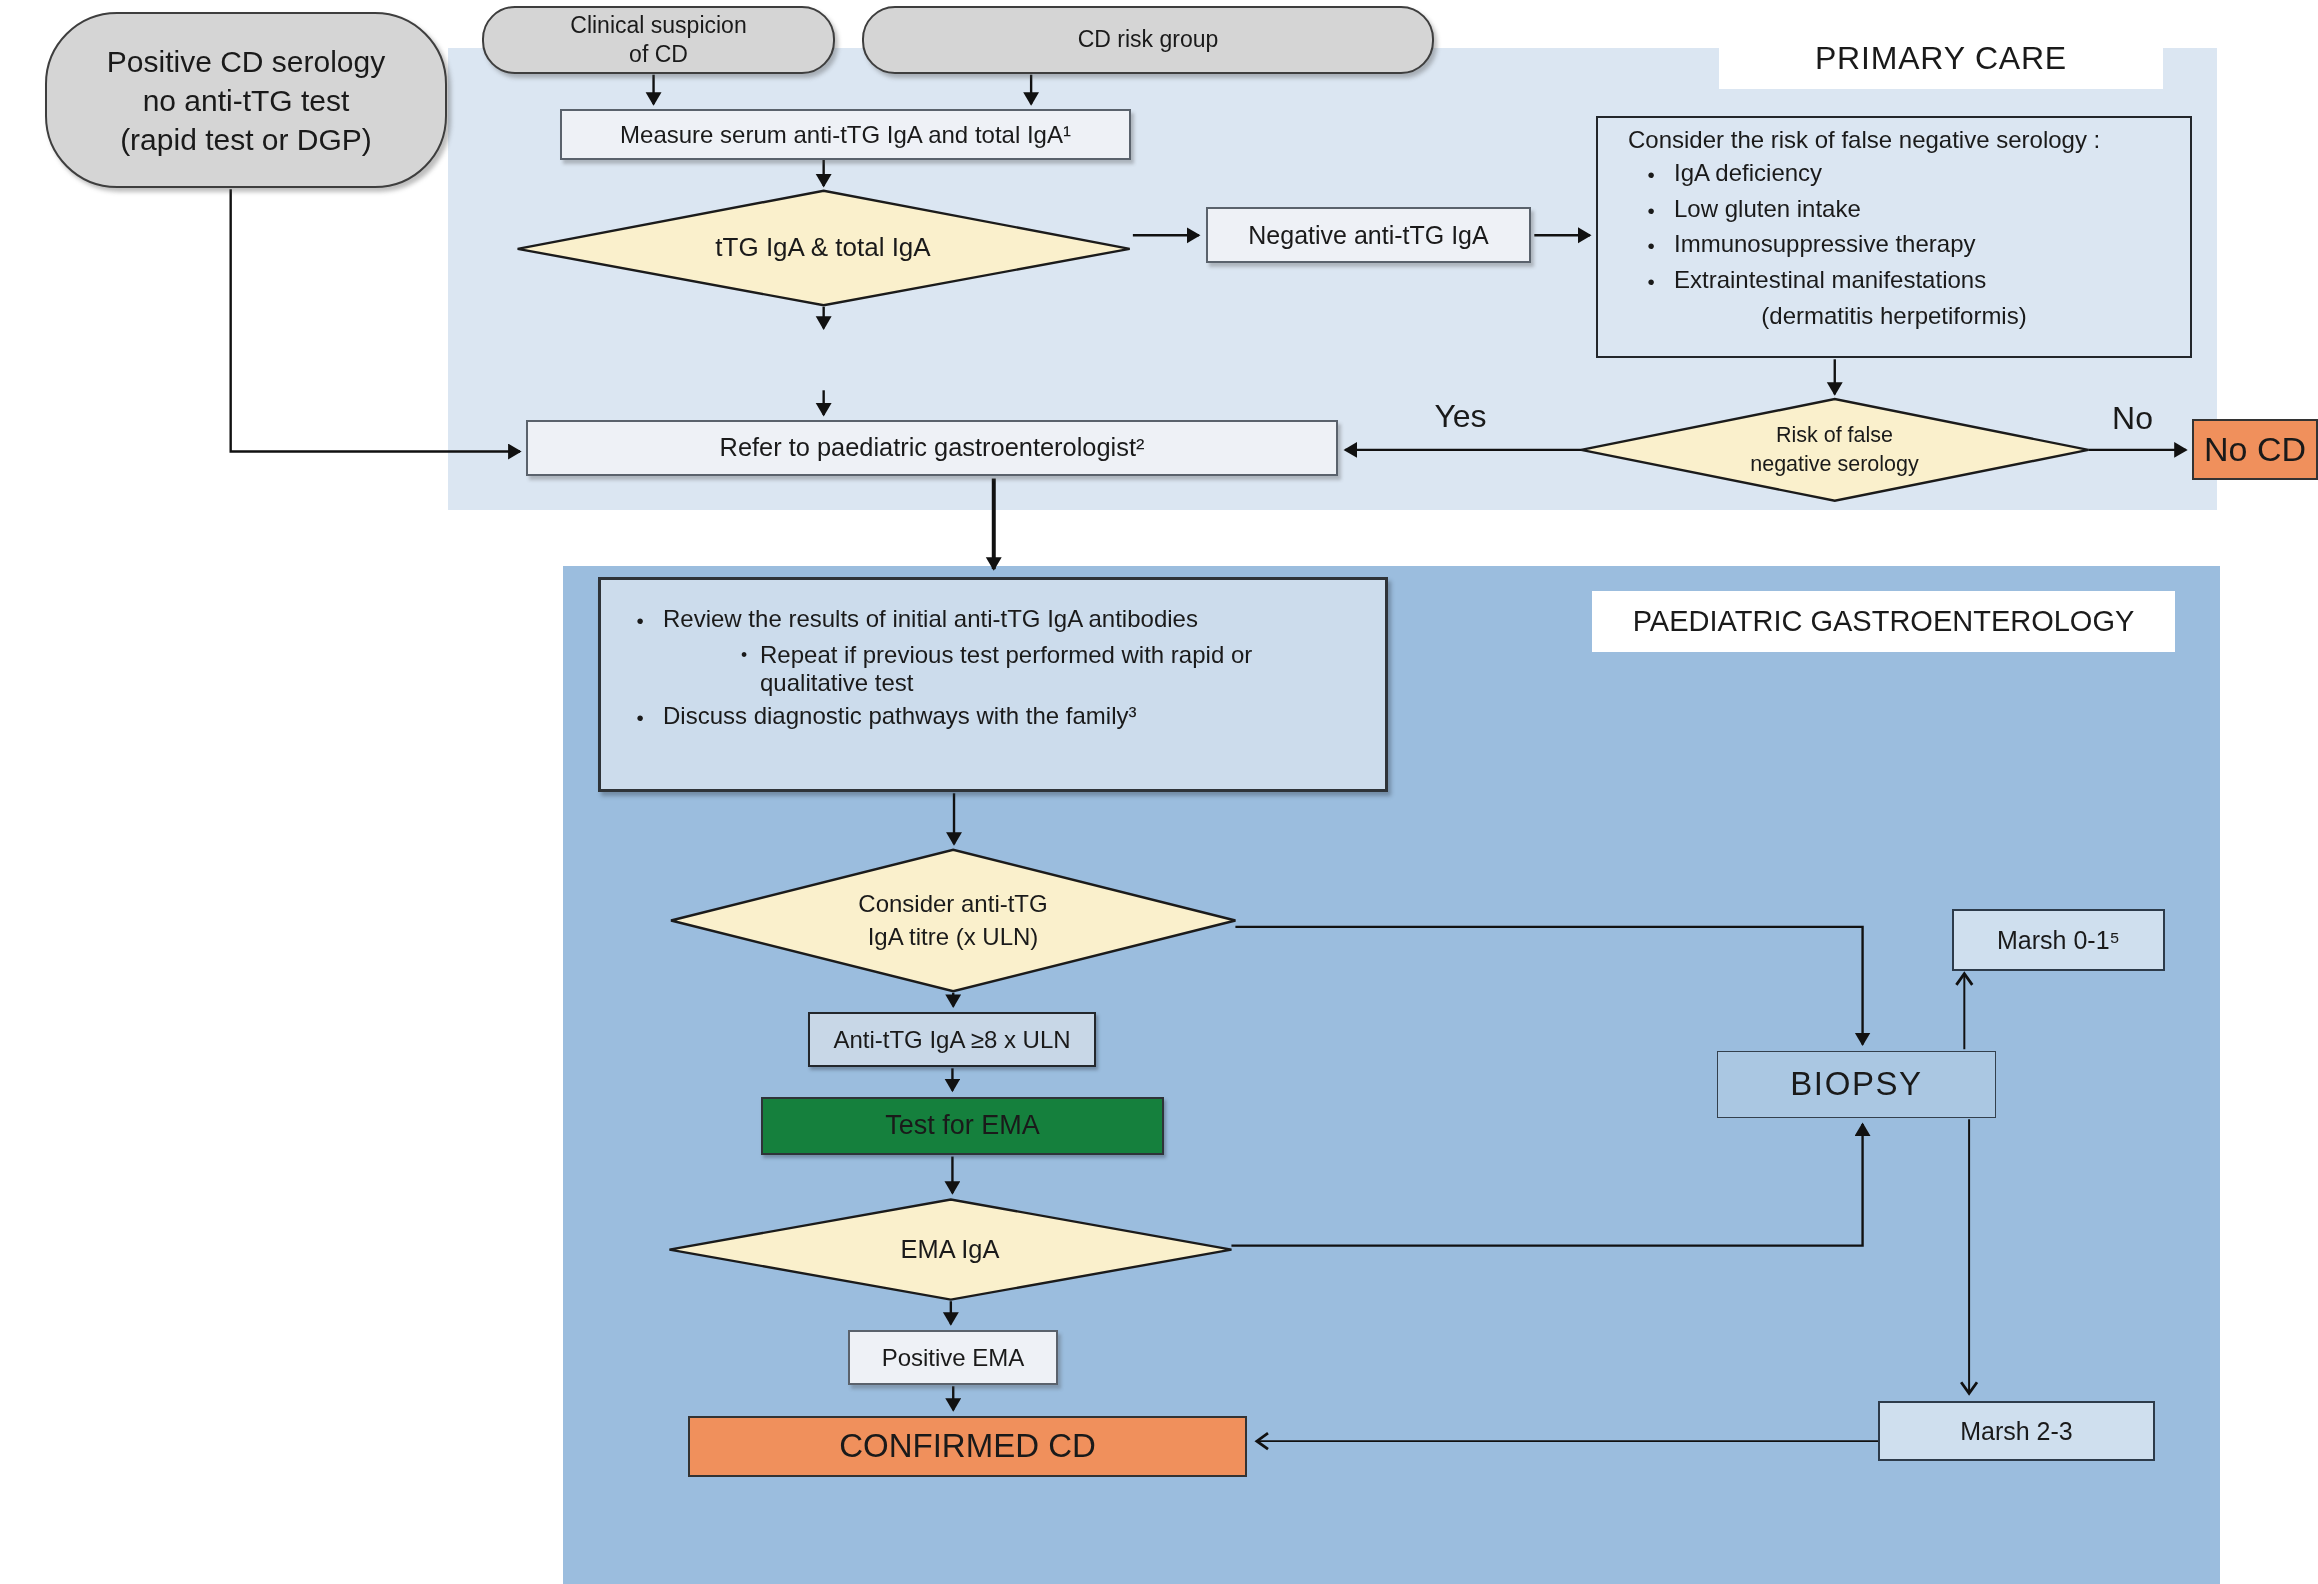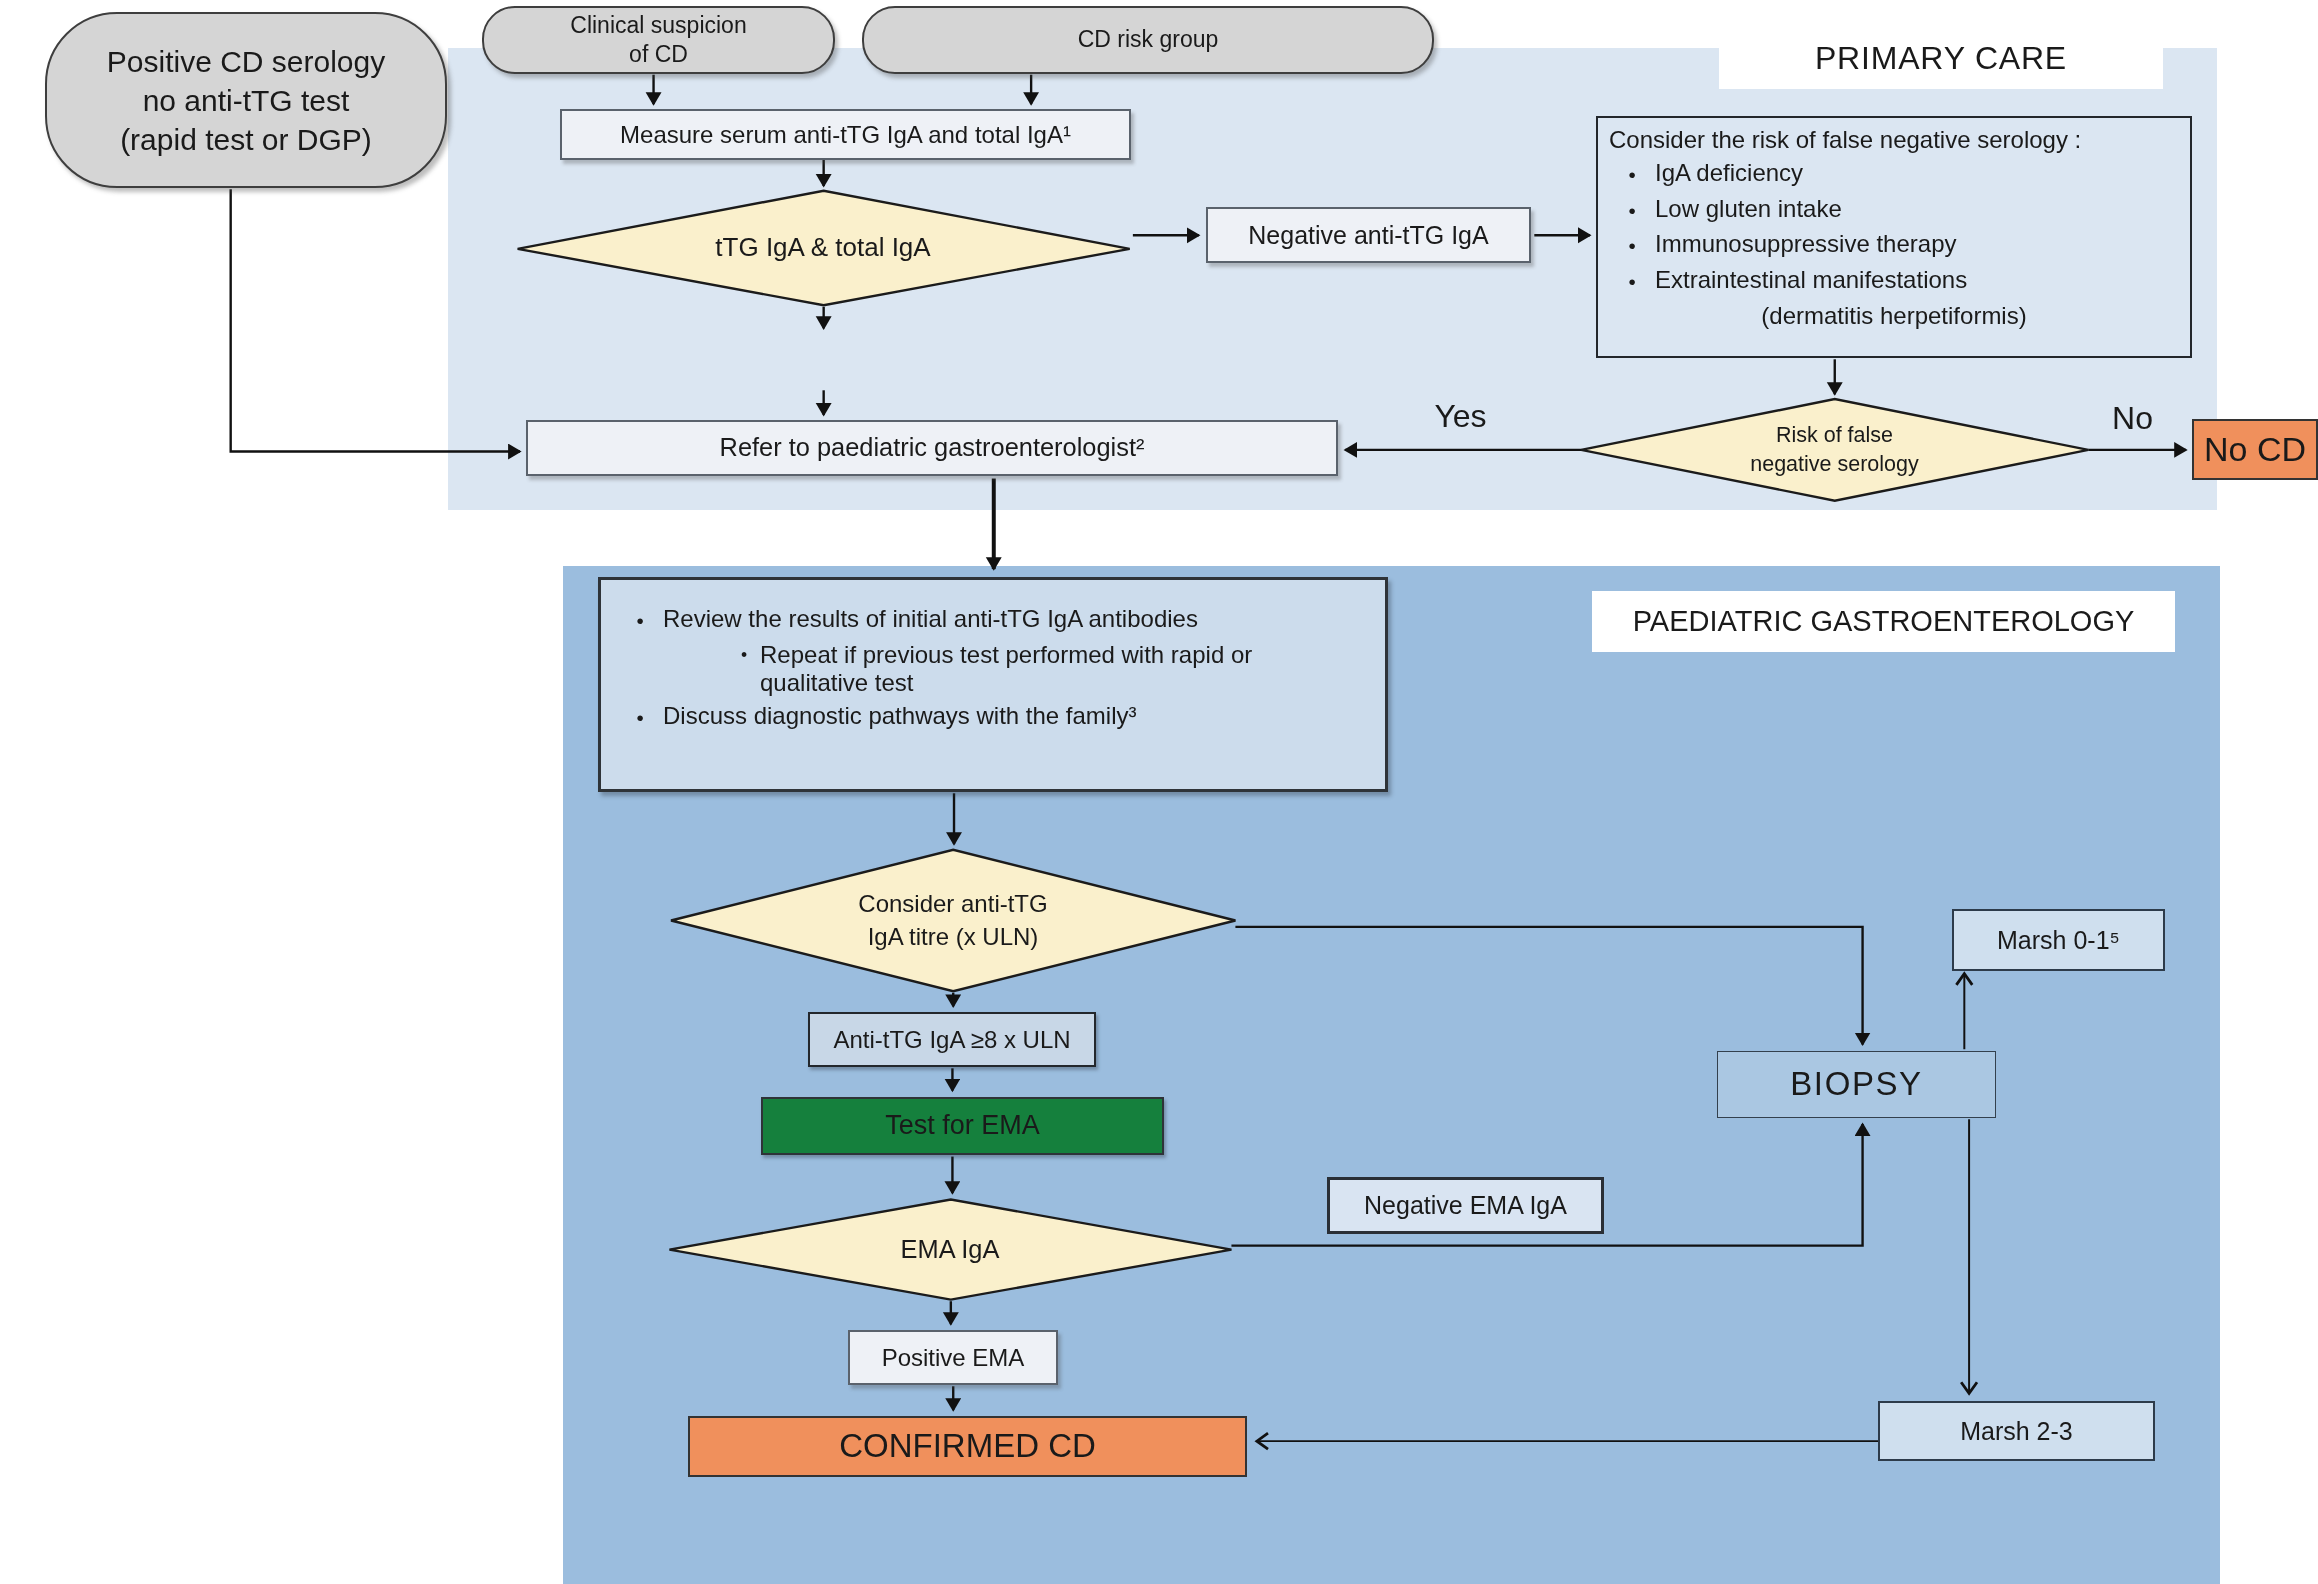--- a/index.html
+++ b/index.html
@@ -18,21 +18,21 @@
   .box-orange{background:#f0905c;border:2.4px solid #333;}
   .box-marsh{background:#cfdfee;border:2.4px solid #2d3b4a;}
   .diamond-text{position:absolute;display:flex;align-items:center;justify-content:center;
                 text-align:center;white-space:pre-line;line-height:1.35;}
   #arrows,#shapes{position:absolute;left:0;top:0;width:2319px;height:1585px;pointer-events:none;}
   .sectlabel{font-size:32px;letter-spacing:0.8px;}
   .bul-row{display:flex;align-items:flex-start;text-align:left;margin:4.8px 0;}
   .bul{flex:0 0 46px;text-align:center;font-size:20.7px;line-height:1.5;}
   .bul-sm{flex:0 0 32px;text-align:center;font-size:17.5px;line-height:1.6;}
   .risk-box{position:absolute;left:1596px;top:116px;width:596px;height:242px;box-sizing:border-box;
-            background:#dbe6f2;border:2.4px solid #23272c;padding:8px 11px;font-size:24px;text-align:left;}
+            background:#dbe6f2;border:2.4px solid #23272c;padding:8px 30px;font-size:24px;text-align:left;}
   .review-box{position:absolute;left:598px;top:577px;width:790px;height:215px;box-sizing:border-box;
               background:#ccdcec;border:3.2px solid #2e3338;padding:20.7px 16px 8px 16px;font-size:24px;
               text-align:left;box-shadow:3.2px 4px 4px rgba(40,50,60,0.35);}
 </style>
 </head>
 <body>
 
 <div id="canvas">
 
   <div class="panel panel-primary"></div>
@@ -140,19 +140,18 @@
     </div>
   </div>
 
   <div class="diamond-text" style="left:671px;top:850px;width:564px;height:141px;font-size:24px;">Consider anti-tTG
 IgA titre (x ULN)</div>
   <div class="node box-marsh" style="left:1952px;top:909px;width:213px;height:62px;font-size:25px;">Marsh 0-1⁵</div>
   <div class="node" style="left:808px;top:1012px;width:288px;height:55px;font-size:24px;background:#c8d7e7;border:2.4px solid #23272c;box-shadow:2.4px 3.2px 3.2px rgba(40,50,60,0.35);">Anti-tTG IgA ≥8 x ULN</div>
   <div class="node" style="left:761px;top:1097px;width:403px;height:58px;font-size:27px;background:#15803d;border:2.4px solid #2e3338;box-shadow:2.4px 3.2px 3.2px rgba(40,50,60,0.35);">Test for EMA</div>
   <div class="node" style="left:1717px;top:1051px;width:279px;height:67px;font-size:33px;letter-spacing:1.6px;background:#aac7e2;border:1.6px solid #33404d;">BIOPSY</div>
   <div class="diamond-text" style="left:669px;top:1199px;width:562px;height:100px;font-size:25.4px;">EMA IgA</div>
-  <div class="node box-blue" style="left:1327px;top:1177px;width:277px;height:57px;font-size:25px;border-width:3.2px;">Negative EMA IgA</div>
   <div class="node box-light" style="left:848px;top:1330px;width:210px;height:55px;font-size:24px;">Positive EMA</div>
   <div class="node box-orange" style="left:688px;top:1416px;width:559px;height:61px;font-size:33px;">CONFIRMED CD</div>
   <div class="node box-marsh" style="left:1878px;top:1401px;width:277px;height:60px;font-size:25px;">Marsh 2-3</div>
 
 </div>
 
 
 </body></html>

